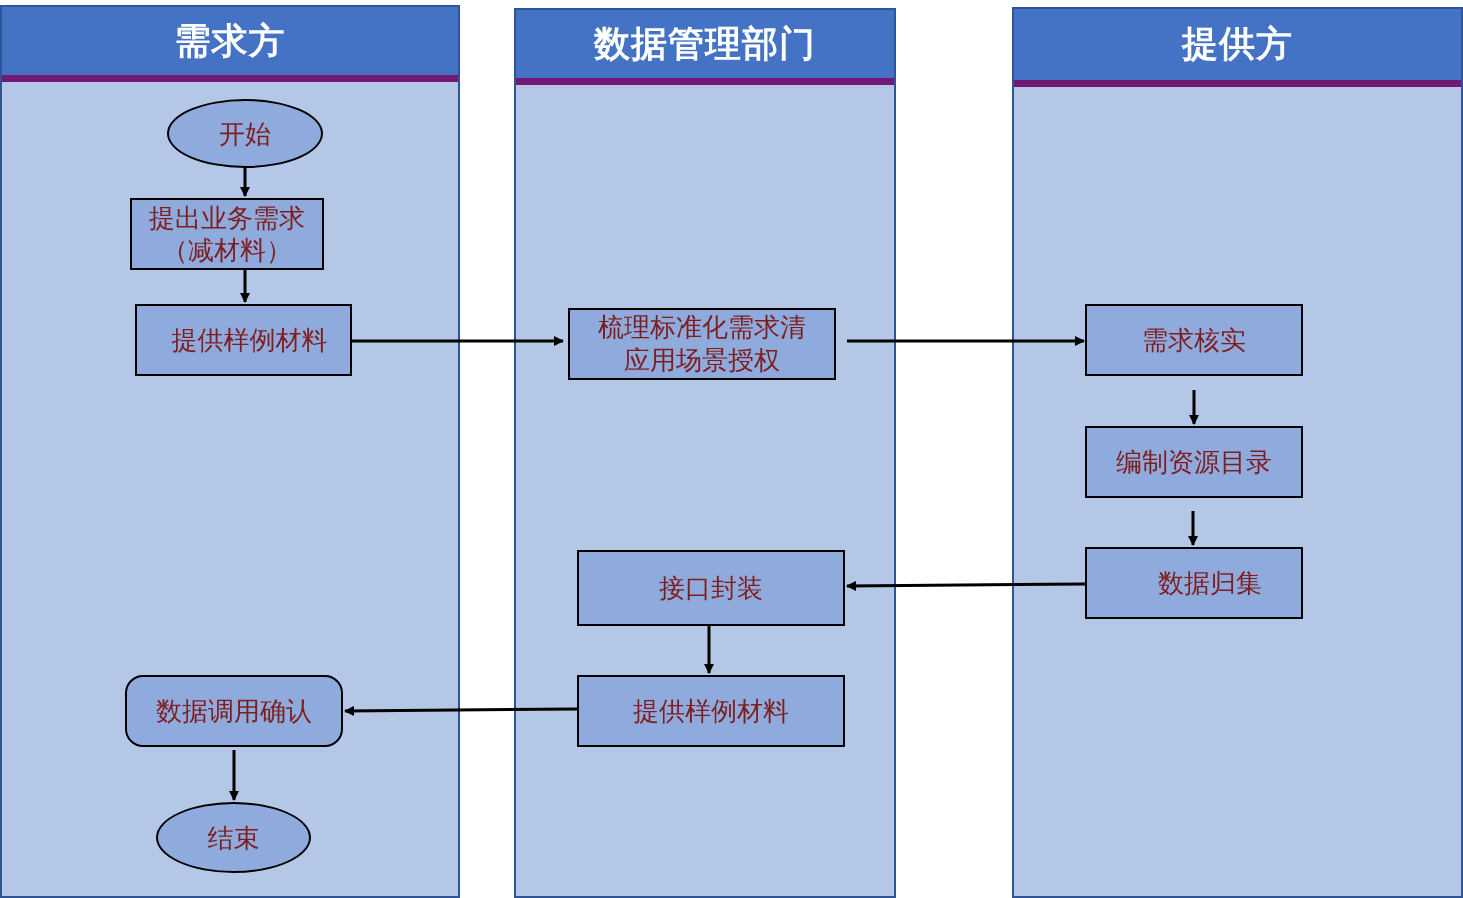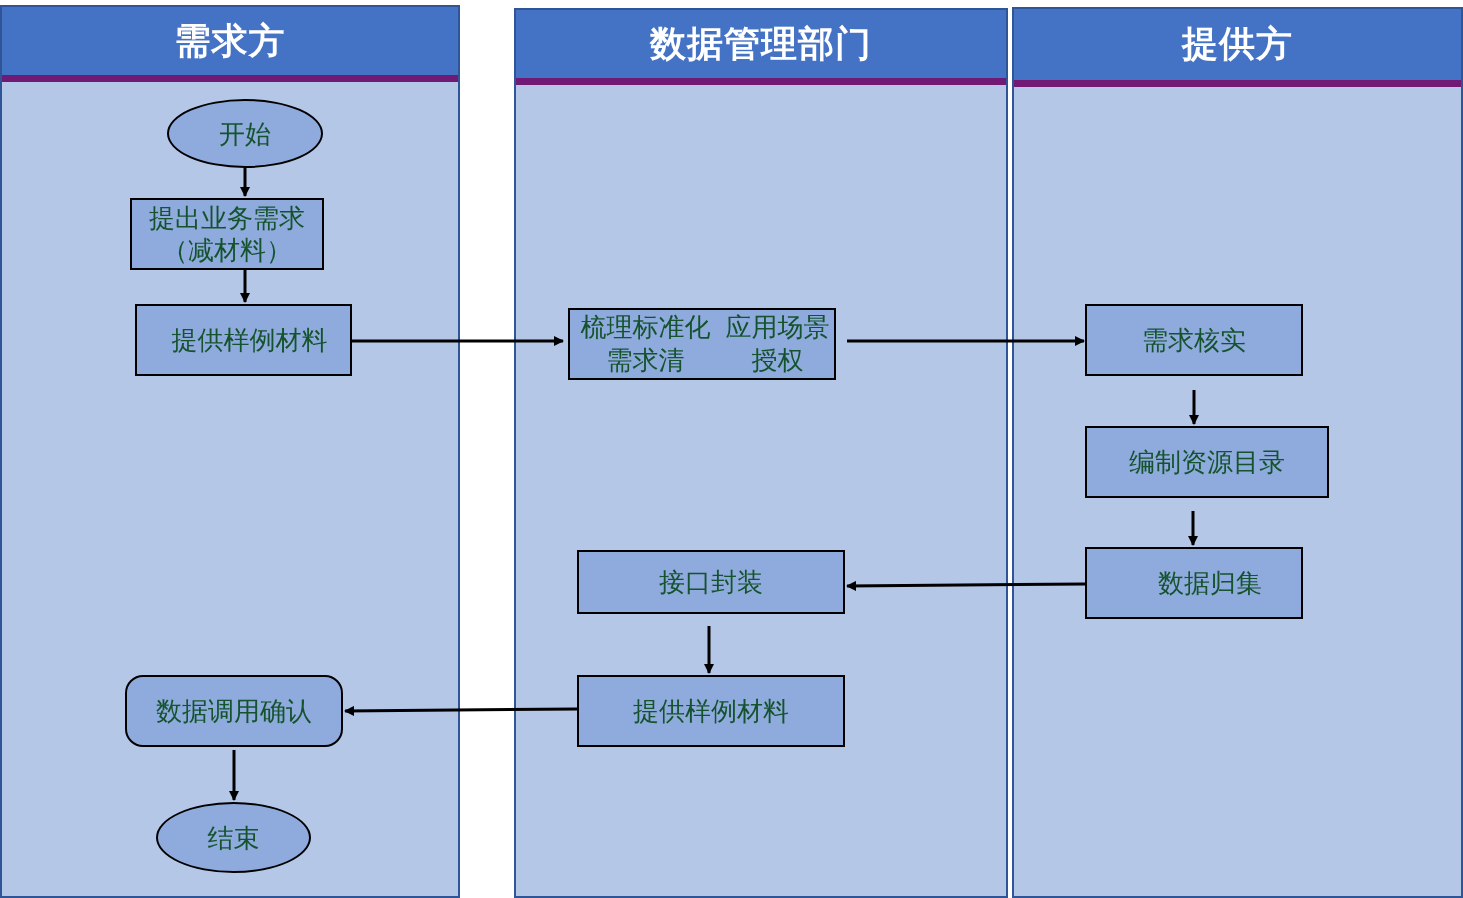--- a/index.html
+++ b/index.html
@@ -3,32 +3,32 @@
 <meta charset="utf-8">
 <style>
   html, body { margin:0; padding:0; background:#ffffff; }
   body { width:1463px; height:898px; position:relative; overflow:hidden;
          font-family:"DejaVu Sans", "Liberation Sans", sans-serif; }
   .lane { position:absolute; background:#b4c7e7; border:2px solid #2f5597; box-sizing:border-box; }
   .lane-header { position:absolute; left:0; right:0; top:0; background:#4472c4;
                  border-bottom:7px solid #701a75; color:#fff; font-weight:bold;
                  font-size:36px; display:flex; align-items:center; justify-content:center; letter-spacing:1px; }
   .node { position:absolute; background:#8faadc; border:2px solid #000; box-sizing:border-box;
-          display:flex; align-items:center; justify-content:center; text-align:center;
-          color:#14532d; font-size:26px; line-height:34px; }
+          display:flex; align-items:center; justify-content:center; 
+          color:#7f1d1d; font-size:26px; line-height:34px; }
   .ellipse { border-radius:50%; }
   svg.arrows { position:absolute; left:0; top:0; pointer-events:none; }
 </style>
 </head>
 <body>
 
 <div class="lane" style="left:0;top:5px;width:460px;height:893px;">
   <div class="lane-header" style="height:68px;">需求方</div>
 </div>
-<div class="lane" style="left:514px;top:8px;width:494px;height:890px;">
+<div class="lane" style="left:514px;top:8px;width:382px;height:890px;">
   <div class="lane-header" style="height:68px;">数据管理部门</div>
 </div>
 <div class="lane" style="left:1012px;top:7px;width:451px;height:891px;">
   <div class="lane-header" style="height:71px;">提供方</div>
 </div>
 
 <div class="node ellipse" style="left:167px;top:99px;width:156px;height:69px;">
   <span>开始</span>
 </div>
 <div class="node" style="left:130px;top:198px;width:194px;height:72px;flex-direction:column;line-height:32px;">
@@ -38,35 +38,35 @@
 <div class="node" style="left:135px;top:304px;width:217px;height:72px;padding-left:12px;">
   <span>提供样例材料</span>
 </div>
 <div class="node" style="left:125px;top:675px;width:218px;height:72px;border-radius:18px;">
   <span>数据调用确认</span>
 </div>
 <div class="node ellipse" style="left:156px;top:802px;width:155px;height:71px;">
   <span>结束</span>
 </div>
 
-<div class="node" style="left:568px;top:308px;width:268px;height:72px;flex-direction:row;line-height:33px;">
+<div class="node" style="left:568px;top:308px;width:268px;height:72px;flex-direction:column;line-height:33px;">
   <span>梳理标准化需求清</span>
   <span>应用场景授权</span>
 </div>
-<div class="node" style="left:577px;top:550px;width:268px;height:64px;">
+<div class="node" style="left:577px;top:550px;width:268px;height:76px;">
   <span>接口封装</span>
 </div>
 <div class="node" style="left:577px;top:675px;width:268px;height:72px;">
   <span>提供样例材料</span>
 </div>
 
 <div class="node" style="left:1085px;top:304px;width:218px;height:72px;">
   <span>需求核实</span>
 </div>
-<div class="node" style="left:1085px;top:426px;width:244px;height:72px;">
+<div class="node" style="left:1085px;top:426px;width:218px;height:72px;">
   <span>编制资源目录</span>
 </div>
 <div class="node" style="left:1085px;top:547px;width:218px;height:72px;padding-left:32px;">
   <span>数据归集</span>
 </div>
 
 <svg class="arrows" width="1463" height="898">
   <defs>
     <marker id="ah" markerWidth="10" markerHeight="10" refX="9" refY="5" orient="auto" markerUnits="userSpaceOnUse">
       <path d="M0,0 L10,5 L0,10 z" fill="#000"></path>

